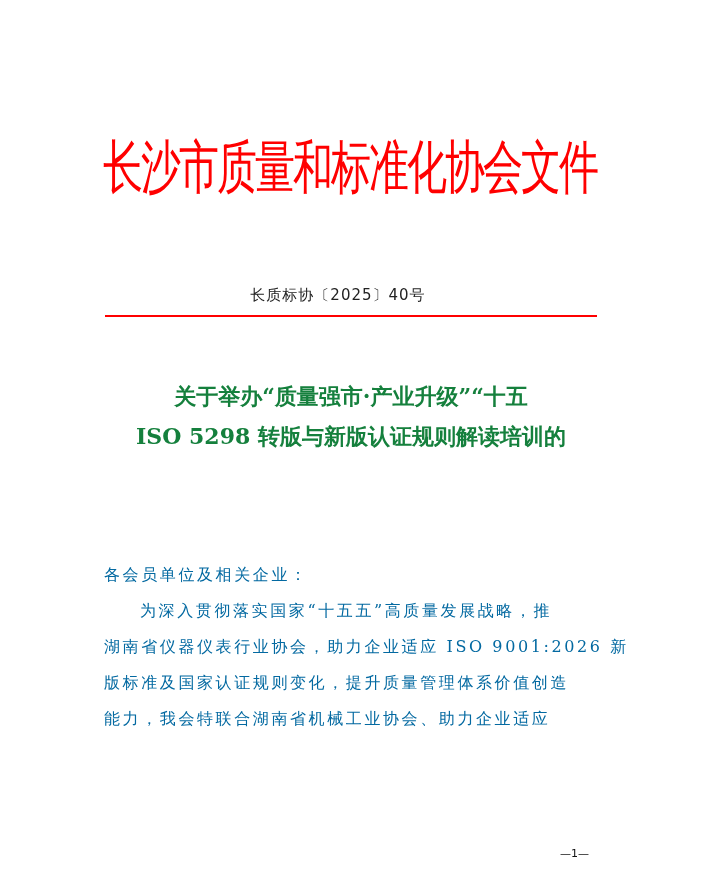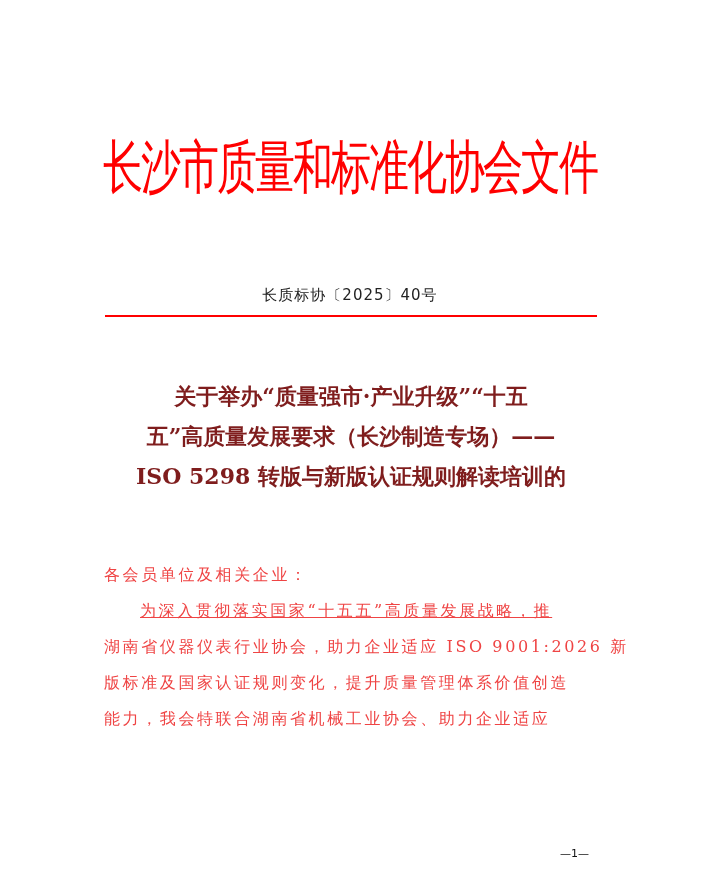--- a/index.html
+++ b/index.html
@@ -33,21 +33,21 @@
       font-size: 40px;
       font-weight: normal;
       letter-spacing: -2px;
       transform: scaleY(1.45);
       transform-origin: top center;
       line-height: 48px;
       white-space: nowrap;
     }
     .docnum {
       position: absolute;
-      left: 100px;
+      left: 88px;
       top: 262px;
       width: 500px;
       text-align: center;
       font-family: "DejaVu Sans", "Liberation Sans", sans-serif;
       font-size: 15px;
       letter-spacing: 1px;
       color: #222222;
     }
     .red-rule {
       position: absolute;
@@ -60,45 +60,44 @@
     .doc-title {
       position: absolute;
       left: 112px;
       top: 352px;
       width: 478px;
       text-align: center;
       font-family: "DejaVu Serif", "Liberation Serif", serif;
       font-weight: bold;
       font-size: 22px;
       line-height: 40px;
-      color: #7f1d1d;
+      color: #15803d;
     }
     .doc-title .tline {
       display: block;
       white-space: nowrap;
     }
     .body-text {
       position: absolute;
       left: 104px;
       top: 533px;
       width: 480px;
       font-family: "DejaVu Serif", "Liberation Serif", serif;
       font-size: 16px;
-      color: #ef4444;
+      color: #0369a1;
       letter-spacing: 2.6px;
     }
     .body-text .line {
       display: block;
       height: 36px;
       line-height: 36px;
       white-space: nowrap;
     }
     .body-text .indent {
       padding-left: 36px;
-      text-decoration: underline;
     }
     .page-number {
       position: absolute;
       left: 560px;
       top: 823px;
       font-family: "DejaVu Sans", "Liberation Sans", sans-serif;
       font-size: 11px;
       color: #111111;
       white-space: nowrap;
     }
@@ -109,21 +108,20 @@
 <div class="page">
 
   <div class="masthead">长沙市质量和标准化协会文件</div>
 
   <div class="docnum">长质标协〔2025〕40号</div>
 
   <div class="red-rule"></div>
 
   <div class="doc-title">
     <span class="tline">关于举办“质量强市·产业升级”“十五</span>
-    <span class="tline">五”高质量发展要求（长沙制造专场）——</span>
     <span class="tline">ISO 5298 转版与新版认证规则解读培训的</span>
   </div>
 
   <div class="body-text">
     <span class="line">各会员单位及相关企业：</span>
     <span class="line indent">为深入贯彻落实国家“十五五”高质量发展战略，推</span>
     <span class="line">湖南省仪器仪表行业协会，助力企业适应 ISO 9001:2026 新</span>
     <span class="line">版标准及国家认证规则变化，提升质量管理体系价值创造</span>
     <span class="line">能力，我会特联合湖南省机械工业协会、助力企业适应</span>
   </div>

